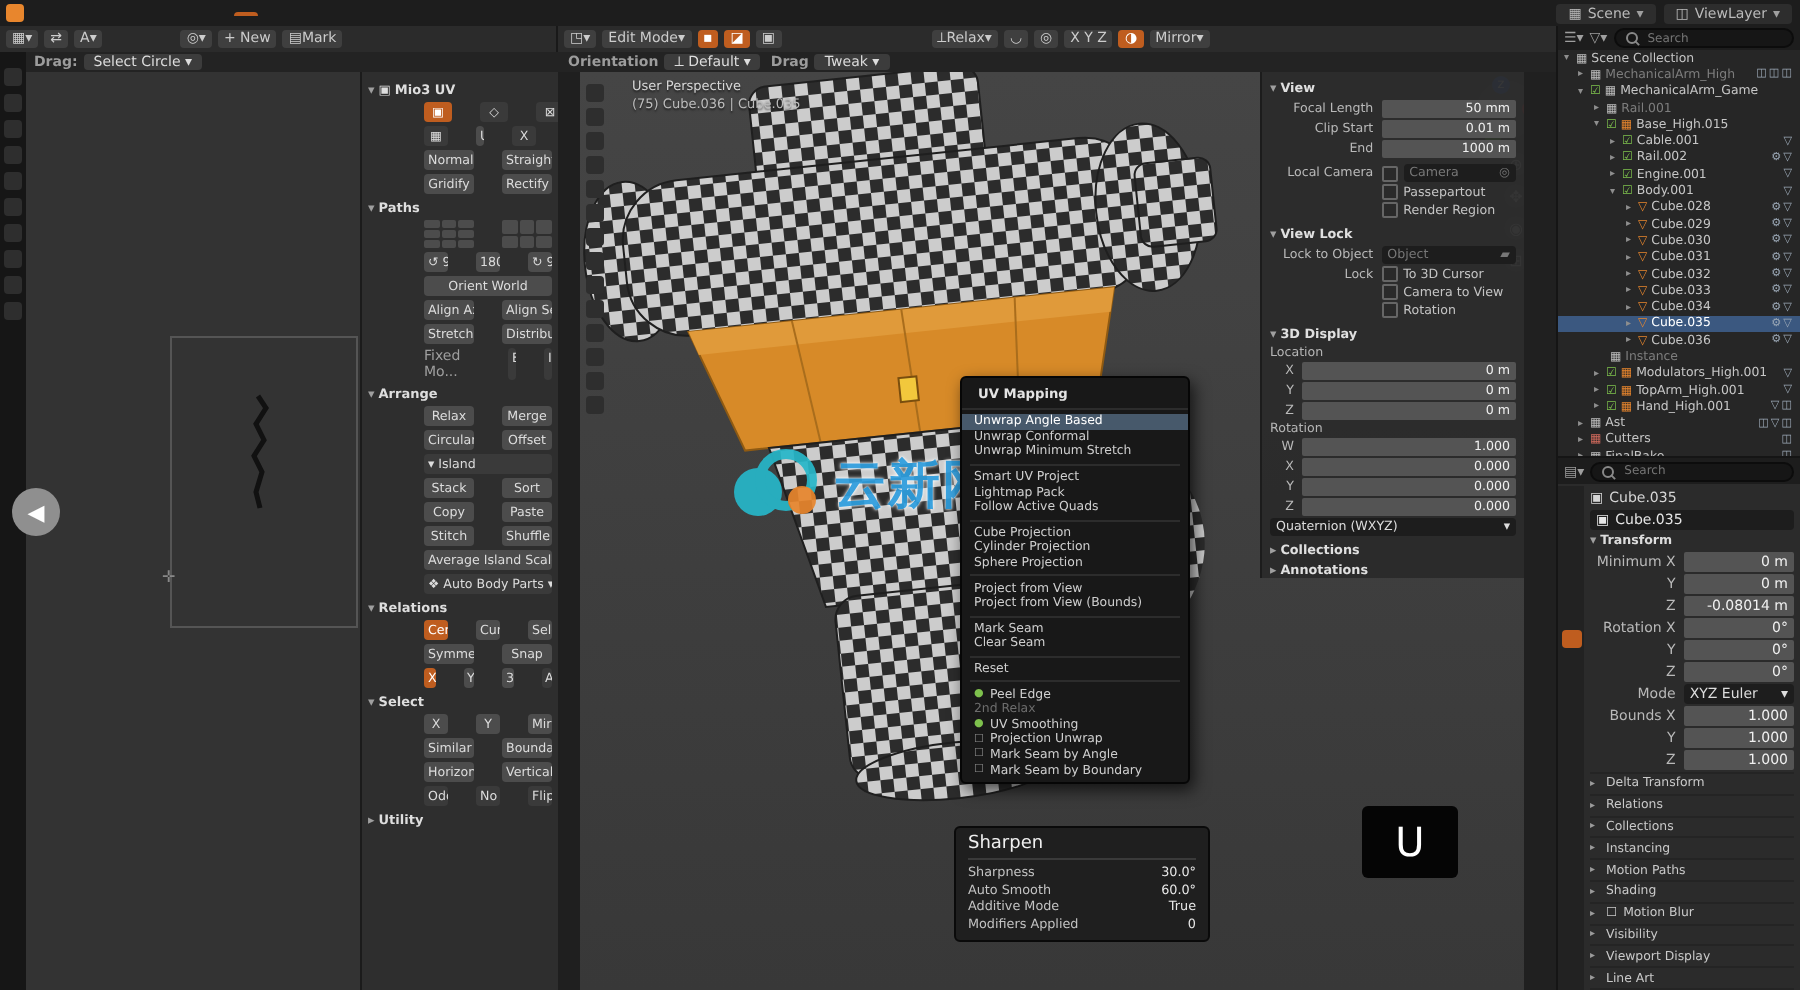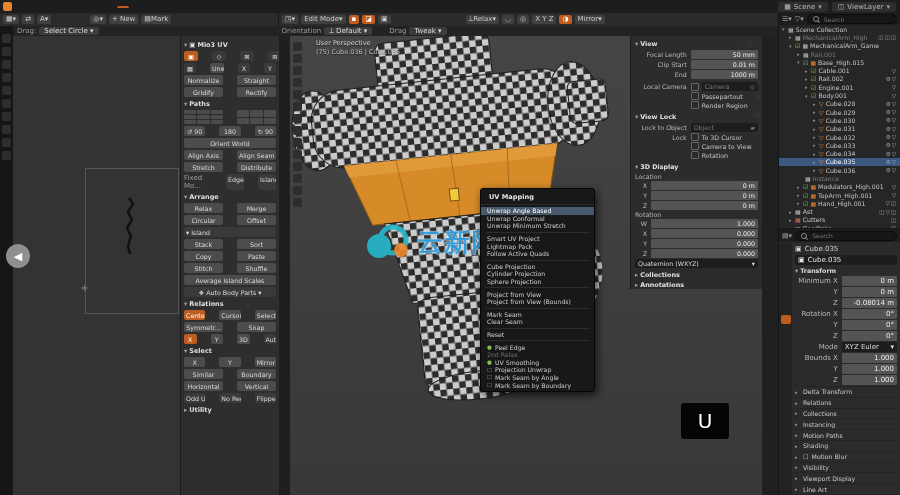--- a/index.html
+++ b/index.html
@@ -17,36 +17,36 @@
   .scene-pill{background:#2d2d2d;border-radius:2px;padding:1px 6px;display:flex;gap:3px;align-items:center;}
   
   #hdr-row{left:0;top:13px;width:900px;height:13px;background:#2b2b2b;border-bottom:1px solid #191919;display:flex;}
   .ed-hdr{display:flex;align-items:center;gap:3px;padding:0 3px;height:100%;}
   .icon-btn{background:#3f3f3f;border-radius:2px;padding:0 3px;color:#ccc;line-height:9px;height:9px;display:flex;align-items:center;}
   .icon-btn.orange{background:#bf5d1f;color:#fff;}
   .hmenu{padding:0 3px;color:#d4d4d4;}
   .mini{color:#9f9f9f;}
   
   #tool-row{left:0;top:26px;width:778px;height:10px;background:#232323;border-bottom:1px solid #191919;display:flex;align-items:center;}
-  .ts-label{color:#9c9c9c;padding:0 3px;}
+  .ts-label{color:#9c9c9c;padding:0 3px;font-weight:bold;}
   .ts-dd{background:#3c3c3c;border-radius:2px;padding:0 5px;color:#ddd;}
   
   #uv-toolbar{left:0;top:26px;width:13px;height:469px;background:#161616;display:flex;flex-direction:column;align-items:center;gap:4px;padding-top:8px;}
   .tool-ico{width:9px;height:9px;border-radius:2px;background:#2e2e2e;color:#bdbdbd;font-size:6px;display:flex;align-items:center;justify-content:center;}
   #uv-canvas{left:13px;top:36px;width:167px;height:459px;background:#333333;}
   #uv-bounds{position:absolute;left:72px;top:132px;width:92px;height:144px;border:1px solid #555;}
   #uv-cursor{position:absolute;left:68px;top:248px;color:#888;font-size:8px;}
   #nav-back{left:6px;top:244px;width:24px;height:24px;border-radius:50%;background:#8f8f8f;color:#fff;display:flex;align-items:center;justify-content:center;font-size:11px;}
   
   #mio3{left:180px;top:36px;width:99px;height:459px;background:#2e2e2e;border-left:1px solid #1b1b1b;padding:2px 3px;box-sizing:border-box;overflow:hidden;}
   .sec-h{display:flex;align-items:center;gap:2px;color:#dedede;margin:3px 0 2px 0;font-weight:bold;font-size:6.5px;}
   .btn{background:#4c4c4c;border-radius:2px;color:#dcdcdc;text-align:center;padding:1.5px 2px;flex:1;font-size:6.3px;white-space:nowrap;overflow:hidden;}
   .btn.orange{background:#bf5d1f;color:#fff;}
   .btn.dark{background:#3a3a3a;}
-  .brow{display:flex;gap:14px;margin-bottom:2px;}
+  .brow{display:flex;gap:14px;margin-bottom:2px;margin-left:28px;}
   .agrid{display:grid;grid-template-columns:repeat(3,1fr);gap:1px;flex:1;}
   .agrid2{display:grid;grid-template-columns:repeat(3,1fr);gap:1px;flex:1;}
   .acell{background:#4c4c4c;border-radius:1px;text-align:center;padding:2px 0;font-size:6px;color:#ccc;}
   #mio3-tabs{left:279px;top:36px;width:11px;height:459px;background:#1f1f1f;display:flex;flex-direction:column;gap:2px;padding-top:4px;align-items:center;}
   .vtab{writing-mode:vertical-rl;font-size:5.8px;color:#9a9a9a;background:#262626;border-radius:0 2px 2px 0;padding:4px 0;}
   .vtab.active{background:#2e2e2e;color:#e2e2e2;}
   
   #viewport{left:290px;top:36px;width:488px;height:459px;background:linear-gradient(#454545,#383838);overflow:hidden;}
   #vp-toolbar{position:absolute;left:3px;top:6px;display:flex;flex-direction:column;gap:3px;}
   #vp-overlay{position:absolute;left:26px;top:3px;color:#d8d8d8;font-size:6.5px;line-height:9px;text-shadow:0 1px 1px #0008;}
@@ -189,21 +189,21 @@
       <span class="icon-btn"><span>Mirror</span> ▾</span>
     </div>
   </div>
 
   <div class="abs" id="tool-row">
     <span class="ts-label" style="margin-left:14px">Drag:</span>
     <span class="ts-dd"><span>Select Circle</span> ▾</span>
     <span style="width:180px"></span>
     <span class="ts-label">Orientation</span>
     <span class="ts-dd">⟂ <span>Default</span> ▾</span>
-    <span class="ts-label" style="margin-left:14px">Drag</span>
+    <span class="ts-label" style="margin-left:2px">Drag</span>
     <span class="ts-dd"><span>Tweak</span> ▾</span>
   </div>
 
   <div class="abs" id="uv-toolbar">
     <div class="tool-ico"></div>
       <div class="tool-ico"></div>
       <div class="tool-ico"></div>
       <div class="tool-ico"></div>
       <div class="tool-ico"></div>
       <div class="tool-ico"></div>
@@ -555,20 +555,39 @@
       <div class="mi">
         <span class="lead">☐</span>
         <span>Mark Seam by Angle</span>
       </div>
       <div class="mi">
         <span class="lead">☐</span>
         <span>Mark Seam by Boundary</span>
       </div>
   </div>
 
+  <div class="abs" id="sharpen">
+    <div class="title">Sharpen</div>
+    <div class="sh-row">
+        <span>Sharpness</span>
+        <span class="v">30.0°</span>
+      </div>
+      <div class="sh-row">
+        <span>Auto Smooth</span>
+        <span class="v">60.0°</span>
+      </div>
+      <div class="sh-row">
+        <span>Additive Mode</span>
+        <span class="v">True</span>
+      </div>
+      <div class="sh-row">
+        <span>Modifiers Applied</span>
+        <span class="v">0</span>
+      </div>
+  </div>
 
   <div class="abs" id="key-u">U</div>
 
   <div class="abs" id="watermark">
     <svg width="50" height="40">
       <circle cx="16" cy="24" r="12" fill="#27b7c9"></circle>
       <circle cx="30" cy="18" r="13" fill="none" stroke="#27b7c9" stroke-width="5"></circle>
       <circle cx="38" cy="28" r="7" fill="#e8862d"></circle>
     </svg>
     <span id="wm-text">云新网络</span>

